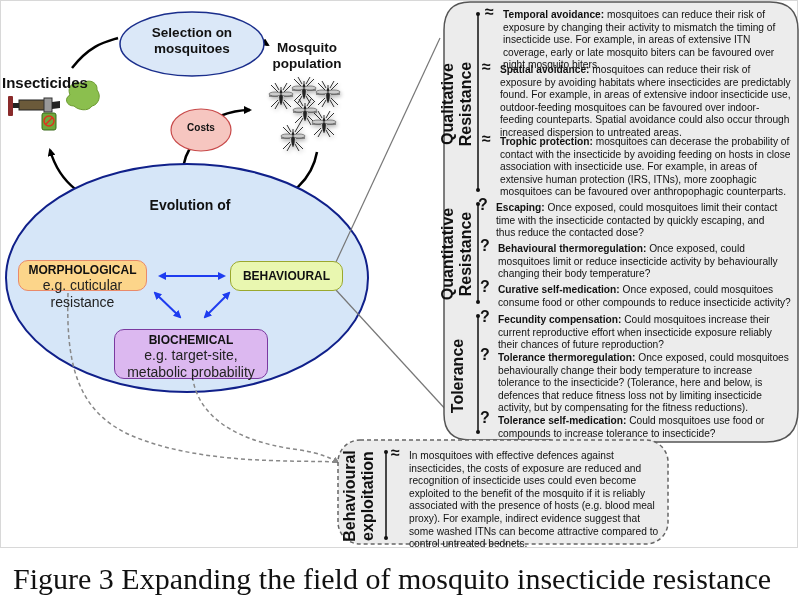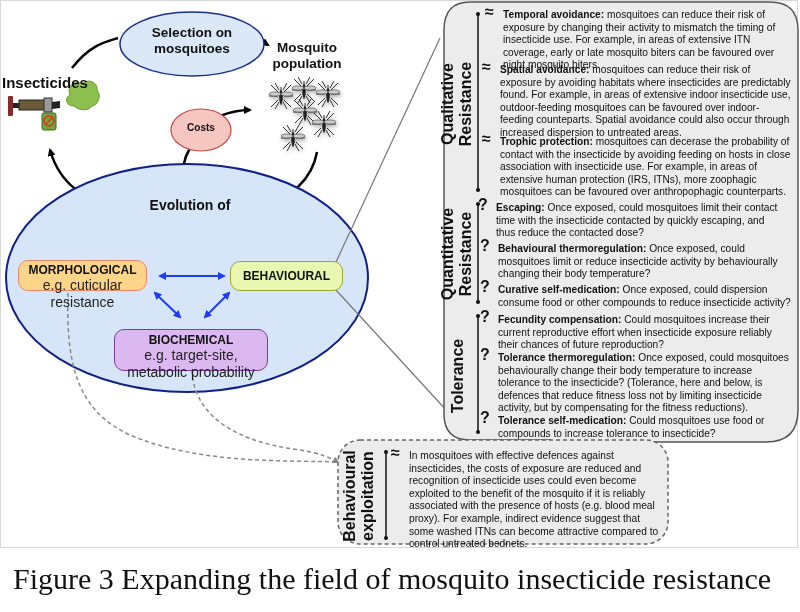--- a/index.html
+++ b/index.html
@@ -155,21 +155,21 @@
   <div>Evolution of</div>
 </div>
 
 <div class="mech-box" style="left:18px; top:260px; width:129px; height:31px; background:#fcd58a; border:1.5px solid #e98a6a; padding-top:2px;">
   <div class="mech-title">MORPHOLOGICAL</div>
   <div class="mech-sub">e.g. cuticular resistance</div>
 </div>
 <div class="mech-box" style="left:230px; top:261px; width:113px; height:30px; background:#e9f7b0; border:1.5px solid #9aa82e; padding-top:7px;">
   <div class="mech-title">BEHAVIOURAL</div>
 </div>
-<div class="mech-box" style="left:114px; top:329px; width:154px; height:42px; background:#dcb8f0; border:1.5px solid #7a3aa0; padding-top:3px;">
+<div class="mech-box" style="left:114px; top:329px; width:154px; height:50px; background:#dcb8f0; border:1.5px solid #7a3aa0; padding-top:3px;">
   <div class="mech-title">BIOCHEMICAL</div>
   <div class="mech-sub">e.g. target-site,</div>
   <div class="mech-sub">metabolic probability</div>
 </div>
 
 <div class="vlabel" style="left:394px; top:84px; width:130px; height:40px;">
   <div>Qualitative</div>
   <div>Resistance</div>
 </div>
 <div class="vlabel" style="left:394px; top:234px; width:130px; height:40px;">
@@ -200,21 +200,21 @@
 <div class="panel-text item" style="left:496px; top:202px; width:290px;">
   <span class="sym">?</span>
   <b>Escaping:</b><span> Once exposed, could mosquitoes limit their contact time with the insecticide contacted by quickly escaping, and thus reduce the contacted dose?</span>
 </div>
 <div class="panel-text item" style="left:498px; top:243px; width:296px;">
   <span class="sym">?</span>
   <b>Behavioural thermoregulation:</b><span> Once exposed, could mosquitoes limit or reduce insecticide activity by behaviourally changing their body temperature?</span>
 </div>
 <div class="panel-text item" style="left:498px; top:284px; width:296px;">
   <span class="sym">?</span>
-  <b>Curative self-medication:</b><span> Once exposed, could dispersion consume food or other compounds to reduce insecticide activity?</span>
+  <b>Curative self-medication:</b><span> Once exposed, could mosquitoes consume food or other compounds to reduce insecticide activity?</span>
 </div>
 
 <div class="panel-text item" style="left:498px; top:314px; width:290px;">
   <span class="sym">?</span>
   <b>Fecundity compensation:</b><span> Could mosquitoes increase their current reproductive effort when insecticide exposure reliably their chances of future reproduction?</span>
 </div>
 <div class="panel-text item" style="left:498px; top:352px; width:296px;">
   <span class="sym">?</span>
   <b>Tolerance thermoregulation:</b><span> Once exposed, could mosquitoes behaviourally change their body temperature to increase tolerance to the insecticide? (Tolerance, here and below, is defences that reduce fitness loss not by limiting insecticide activity, but by compensating for the fitness reductions).</span>
 </div>

